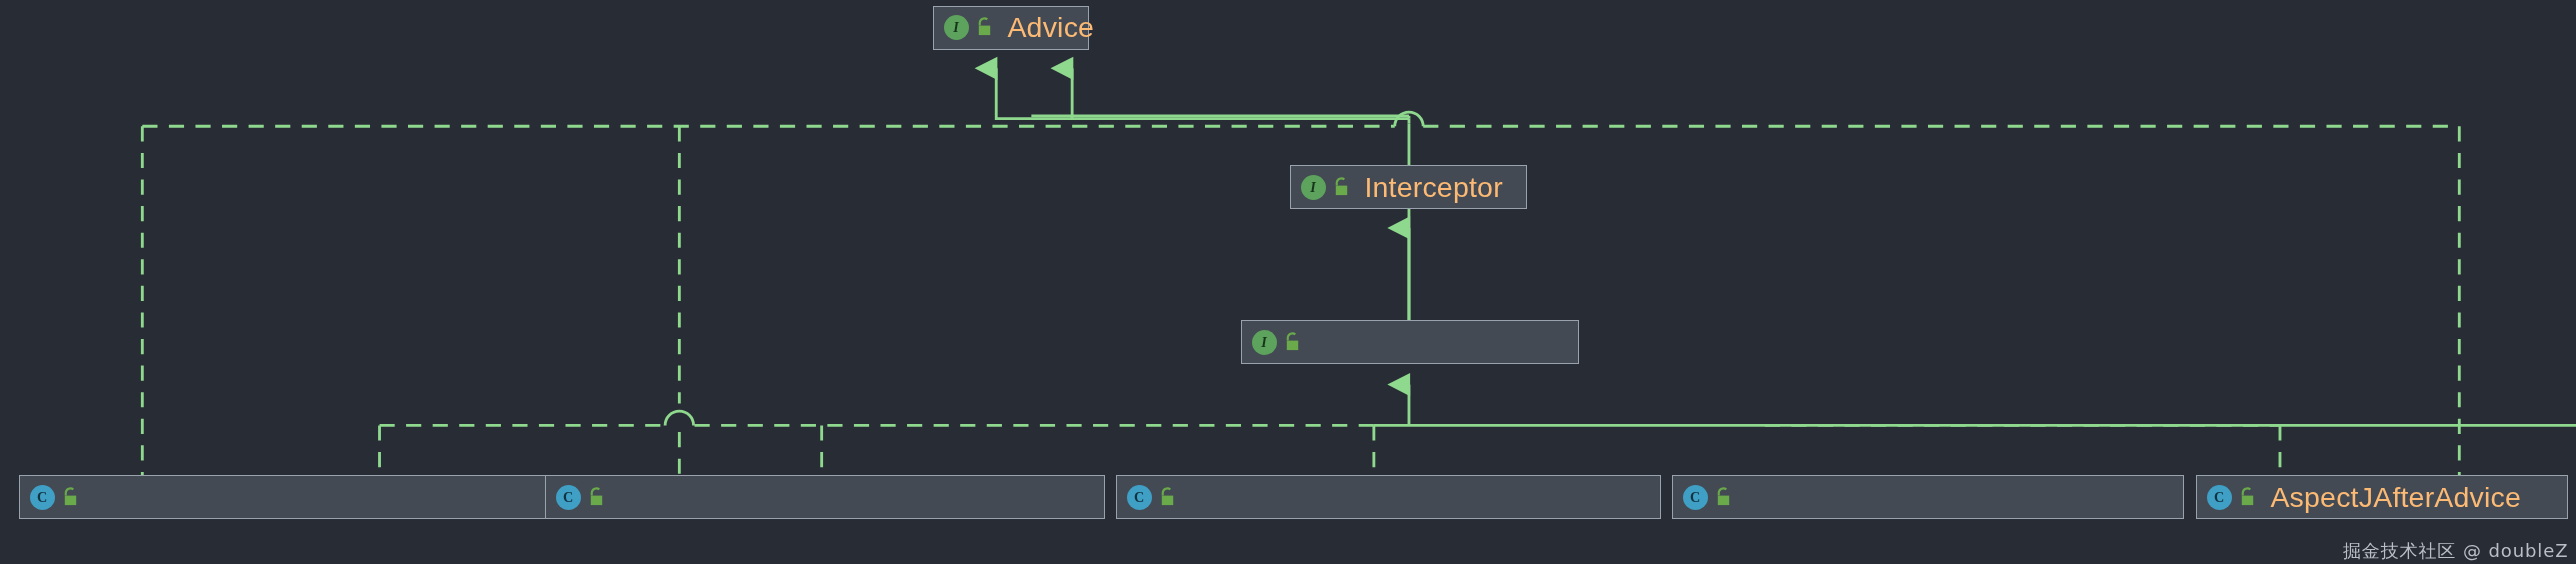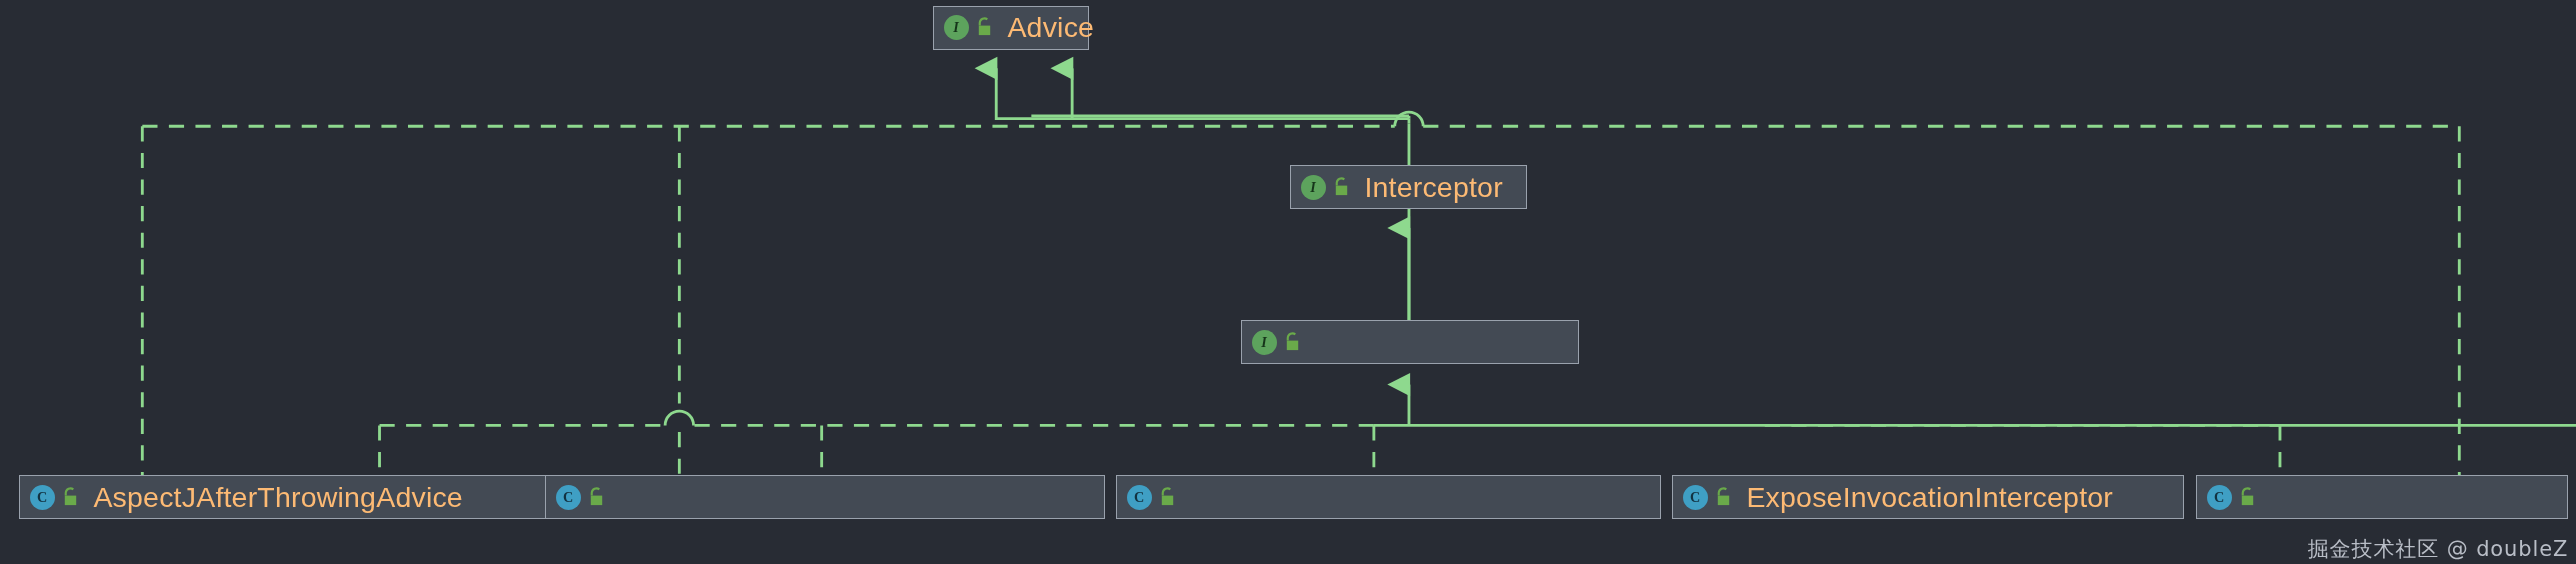--- a/index.html
+++ b/index.html
@@ -44,21 +44,21 @@
     display:flex;align-items:center;justify-content:center;
     color:#123241;font-size:14.2px;font-family:"Liberation Serif",serif;
     font-weight:bold;flex:0 0 auto;
   }
   .lock{margin-left:6.6px;flex:0 0 auto;display:block;}
 
   #watermark{
     position:absolute;
     right:7.6px;bottom:1.9px;
     color:#b9bec7;
-    font-size:21px;
+    font-size:18px;
     font-family:"DejaVu Sans",sans-serif;
     letter-spacing:0.9px;
     white-space:nowrap;
   }
 </style>
 </head>
 <body>
 
 <div id="stage">
 
@@ -160,21 +160,20 @@
   </div>
 
   <div class="node" style="left:19px;top:475px;width:533px;">
     <span class="ico-wrap">
       <span class="class-badge">C</span>
       <svg class="lock" width="19" height="21" viewBox="0 0 20 22">
         <path d="M5 9 V6 a5 5 0 0 1 8 -3.6" fill="none" stroke="#6aaa4a" stroke-width="2.2"></path>
         <rect x="4" y="9" width="12" height="10" fill="#6aaa4a"></rect>
       </svg>
     </span>
-    <span class="label">AspectJAfterThrowingAdvice</span>
   </div>
 
   <div class="node" style="left:545px;top:475px;width:560px;">
     <span class="ico-wrap">
       <span class="class-badge">C</span>
       <svg class="lock" width="19" height="21" viewBox="0 0 20 22">
         <path d="M5 9 V6 a5 5 0 0 1 8 -3.6" fill="none" stroke="#6aaa4a" stroke-width="2.2"></path>
         <rect x="4" y="9" width="12" height="10" fill="#6aaa4a"></rect>
       </svg>
     </span>
@@ -191,29 +190,29 @@
   </div>
 
   <div class="node" style="left:1672px;top:475px;width:512px;">
     <span class="ico-wrap">
       <span class="class-badge">C</span>
       <svg class="lock" width="19" height="21" viewBox="0 0 20 22">
         <path d="M5 9 V6 a5 5 0 0 1 8 -3.6" fill="none" stroke="#6aaa4a" stroke-width="2.2"></path>
         <rect x="4" y="9" width="12" height="10" fill="#6aaa4a"></rect>
       </svg>
     </span>
-    <span class="label">ExposeInvocationInterceptor</span>
   </div>
 
   <div class="node" style="left:2196px;top:475px;width:372px;">
     <span class="ico-wrap">
       <span class="class-badge">C</span>
       <svg class="lock" width="19" height="21" viewBox="0 0 20 22">
         <path d="M5 9 V6 a5 5 0 0 1 8 -3.6" fill="none" stroke="#6aaa4a" stroke-width="2.2"></path>
         <rect x="4" y="9" width="12" height="10" fill="#6aaa4a"></rect>
       </svg>
     </span>
+    <span class="label">AspectJAfterAdvice</span>
   </div>
 
   <div id="watermark">掘金技术社区 @ doubleZ</div>
 
 </div>
 
 
 </body></html>

